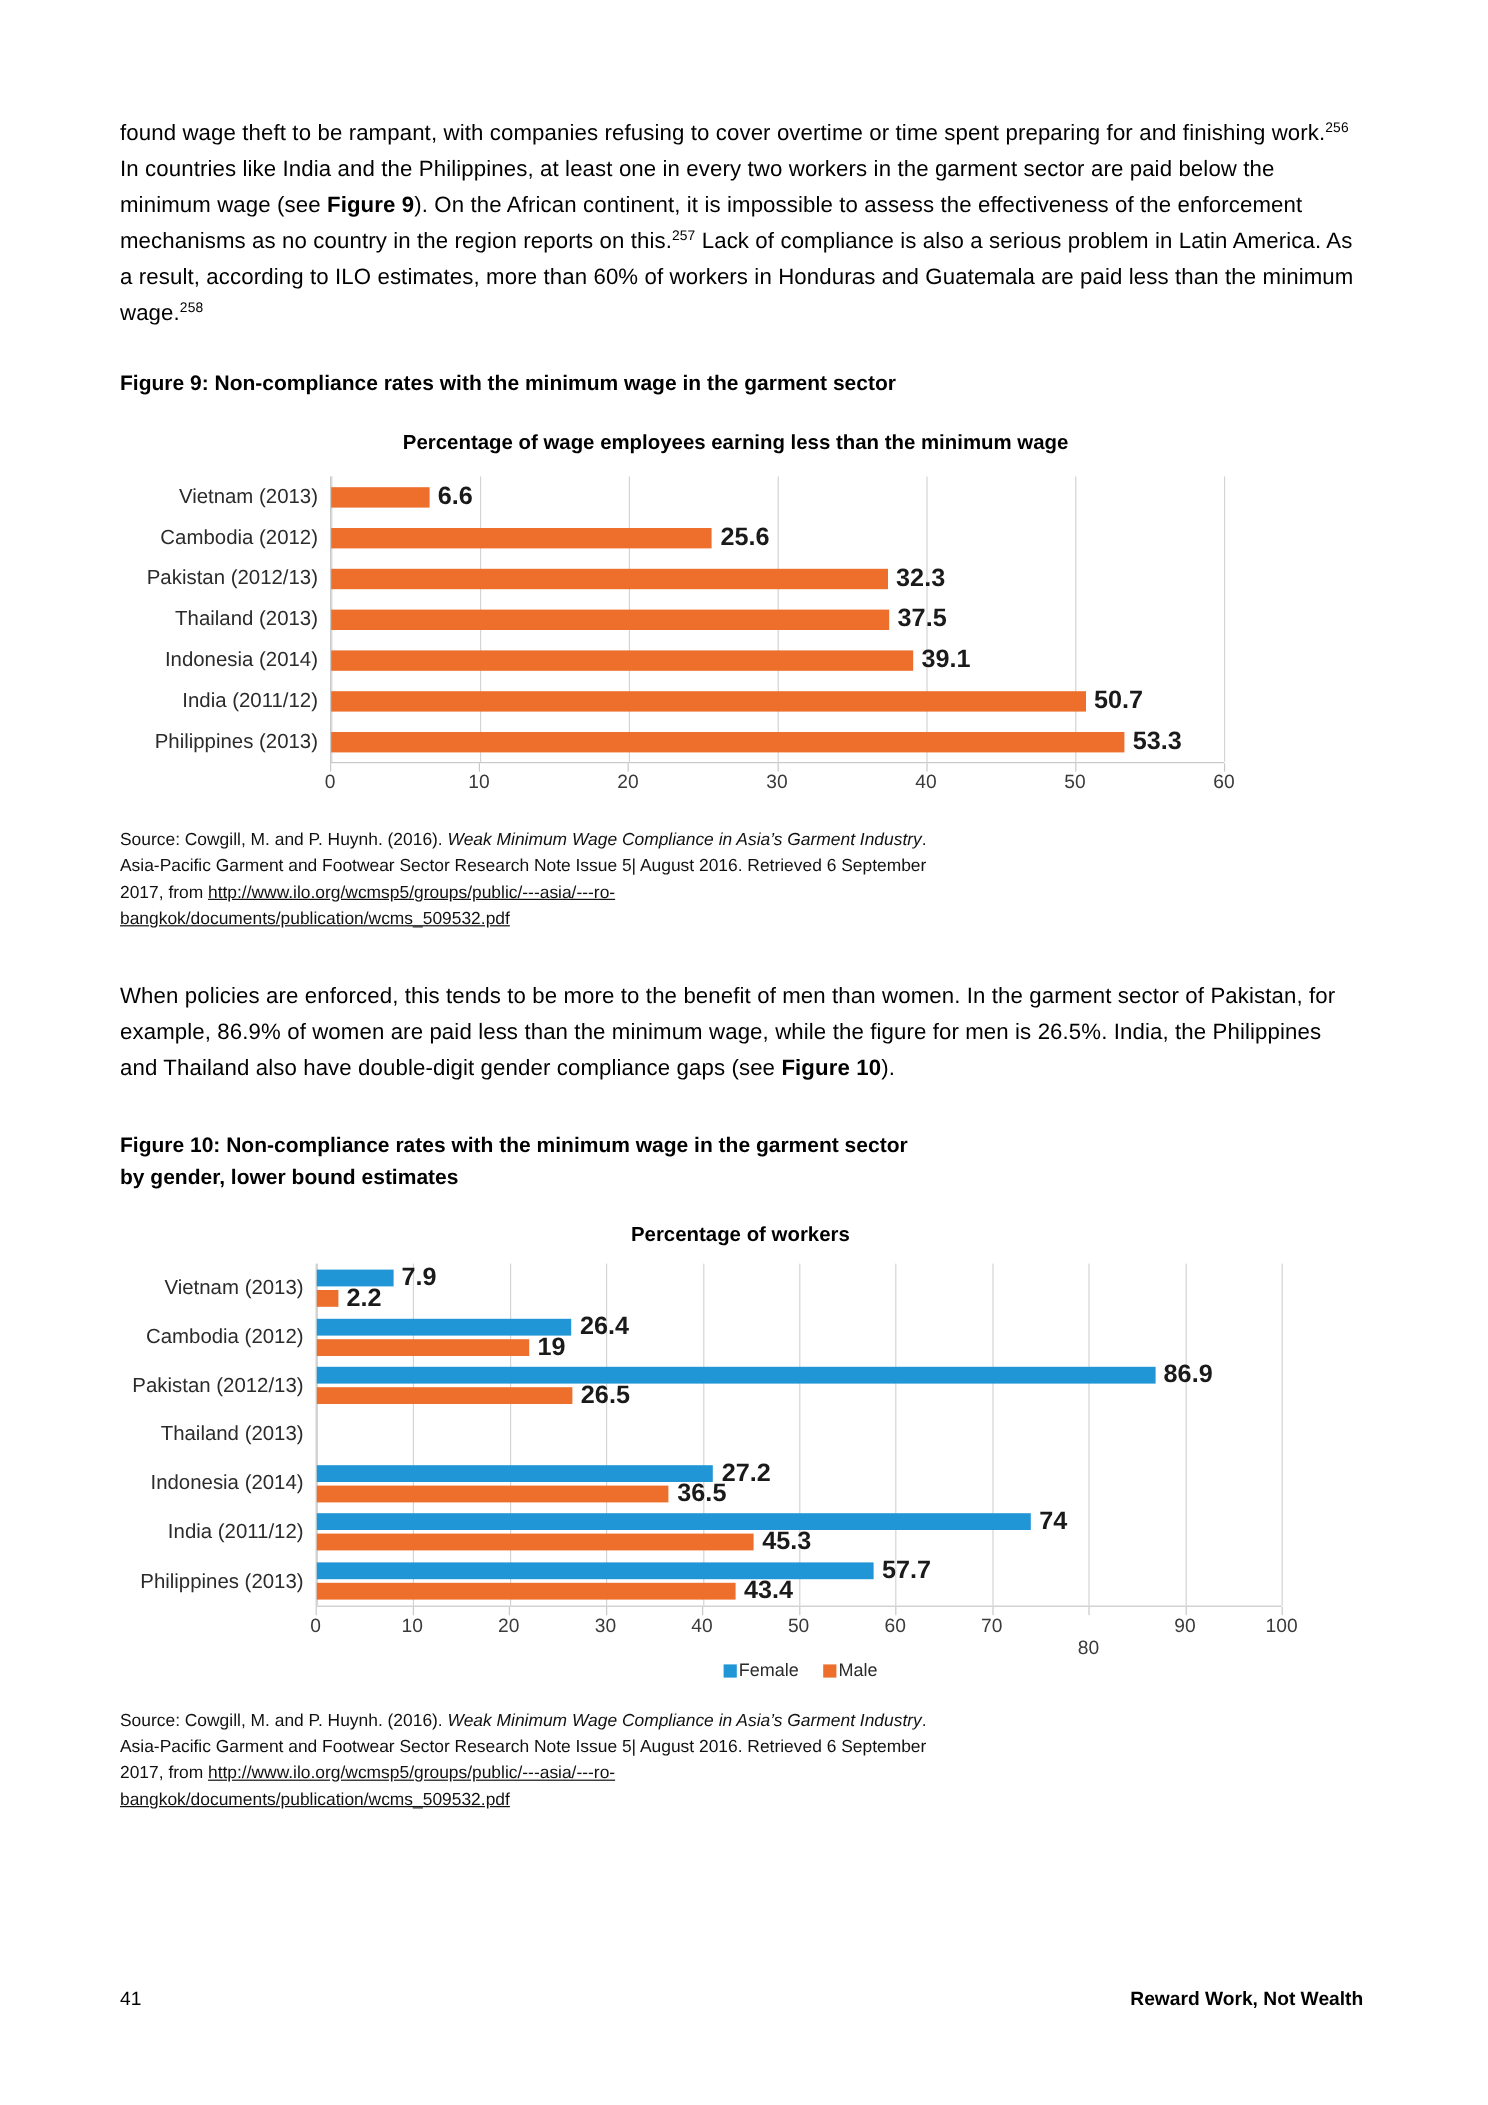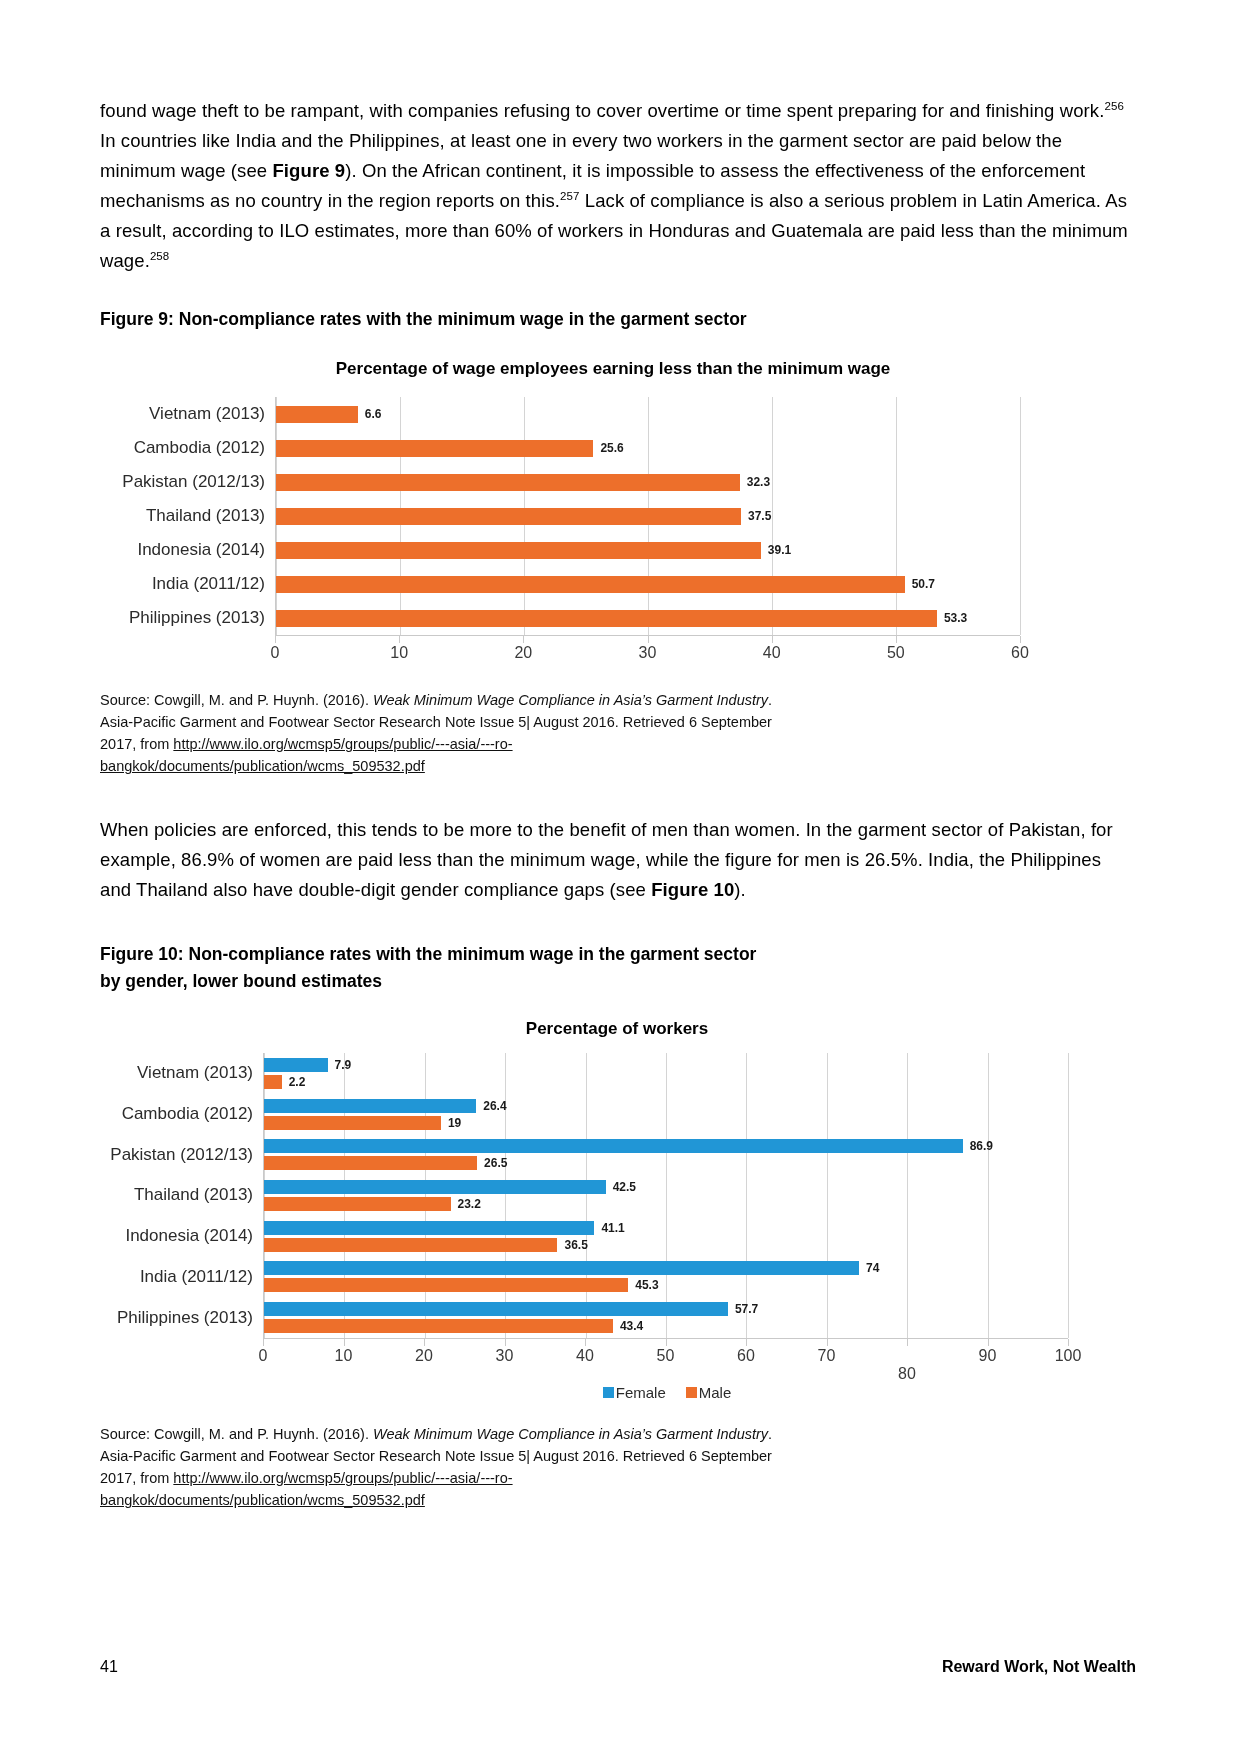--- a/index.html
+++ b/index.html
@@ -55,21 +55,21 @@
     position:absolute; top:0; bottom:0; width:1px; background:#d4d4d4;
   }
   .row { position: relative; display:flex; flex-direction:column; justify-content:center; }
   .bar {
     height: 17px; background: #ed6f2b;
     position: relative;
   }
   .bar-val {
     position:absolute; left: 100%; top:50%; transform: translateY(-50%);
     margin-left: 7px;
-    font-size: 12px; font-weight: bold; color:#1a1a1a; white-space:nowrap;
+    font-size: 21px; font-weight: bold; color:#1a1a1a; white-space:nowrap;
   }
   .axis {
     position: relative; height: 30px;
     border-top: 1px solid #c9c9c9;
   }
   .tick {
     position:absolute; top:0; width:1px; height:7px; background:#c9c9c9;
   }
   .tick-lab {
     position:absolute; top: 8px; transform: translateX(-50%);
@@ -243,31 +243,23 @@
               </div>
             </div>
             <div class="row" style="height: 40.7143px; position: absolute; left: 0px; right: 0px; top: 81.4286px; gap: 3px;">
               <div class="bar" style="background: rgb(33, 150, 214); width: 86.9%; height: 14px;">
                 <span class="bar-val">86.9</span>
               </div>
               <div class="bar" style="background: rgb(237, 111, 43); width: 26.5%; height: 14px;">
                 <span class="bar-val">26.5</span>
               </div>
             </div>
-            <div class="row" style="height: 40.7143px; position: absolute; left: 0px; right: 0px; top: 122.143px; gap: 3px;">
-              <div class="bar" style="background: rgb(33, 150, 214); width: 42.5%; height: 14px;">
-                <span class="bar-val">42.5</span>
-              </div>
-              <div class="bar" style="background: rgb(237, 111, 43); width: 23.2%; height: 14px;">
-                <span class="bar-val">23.2</span>
-              </div>
-            </div>
             <div class="row" style="height: 40.7143px; position: absolute; left: 0px; right: 0px; top: 162.857px; gap: 3px;">
               <div class="bar" style="background: rgb(33, 150, 214); width: 41.1%; height: 14px;">
-                <span class="bar-val">41.1</span>
+                <span class="bar-val">27.2</span>
               </div>
               <div class="bar" style="background: rgb(237, 111, 43); width: 36.5%; height: 14px;">
                 <span class="bar-val">36.5</span>
               </div>
             </div>
             <div class="row" style="height: 40.7143px; position: absolute; left: 0px; right: 0px; top: 203.571px; gap: 3px;">
               <div class="bar" style="background: rgb(33, 150, 214); width: 74%; height: 14px;">
                 <span class="bar-val">74</span>
               </div>
               <div class="bar" style="background: rgb(237, 111, 43); width: 45.3%; height: 14px;">

